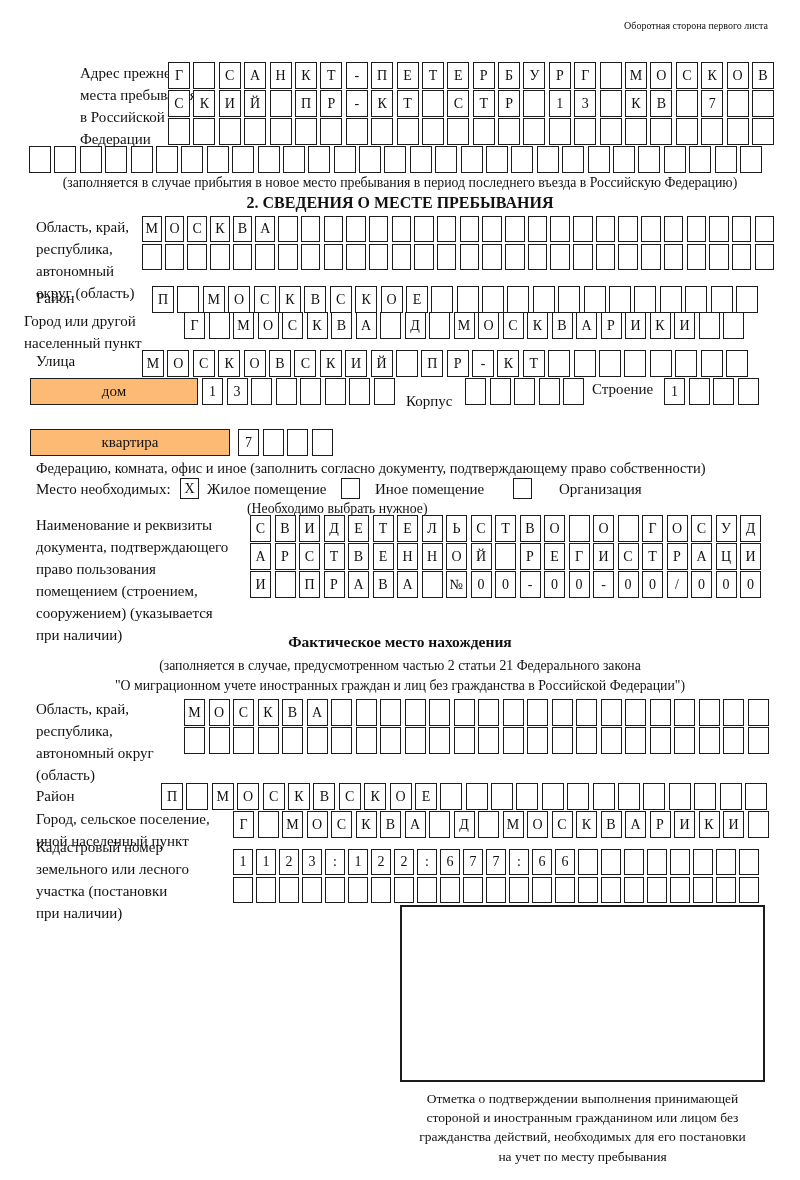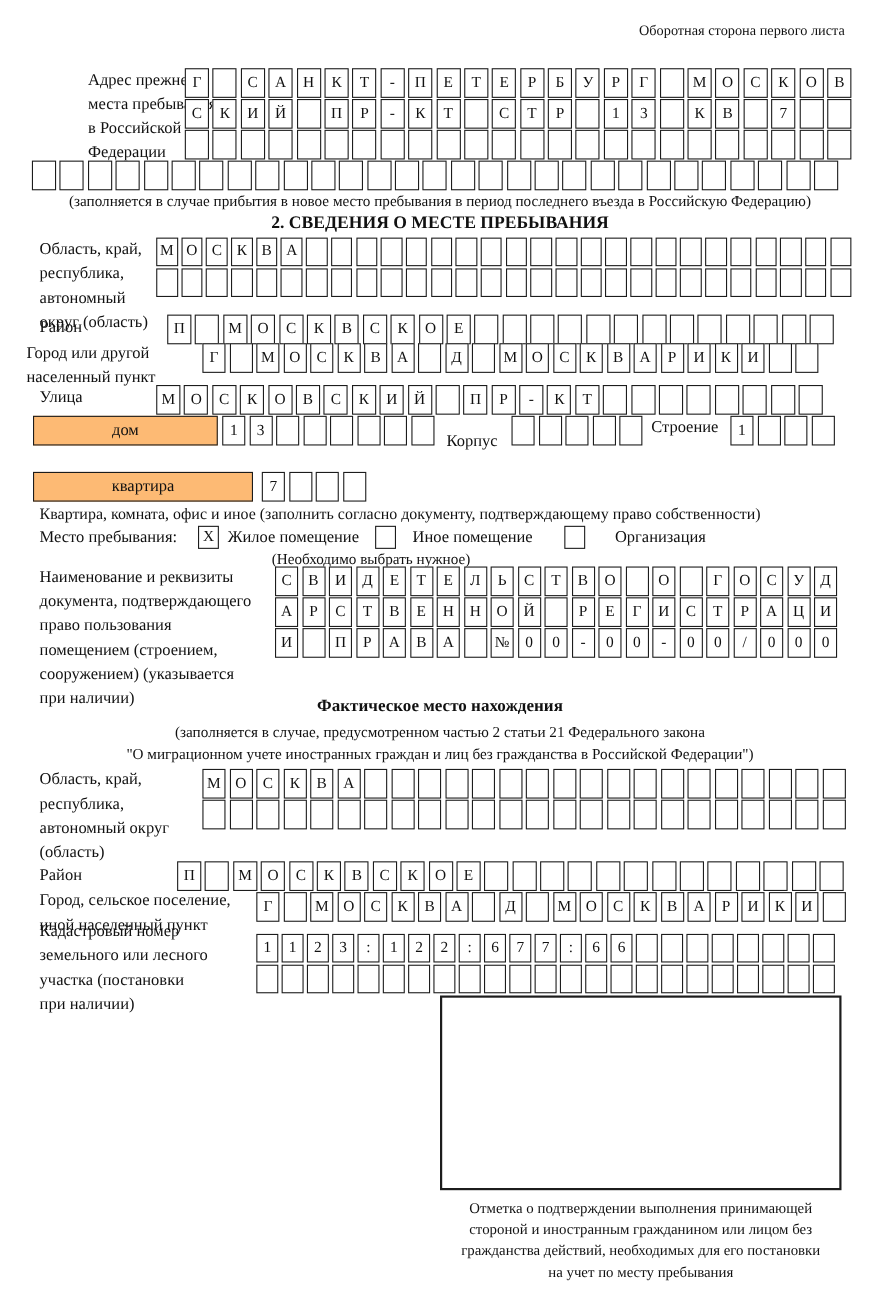--- a/index.html
+++ b/index.html
@@ -1,18 +1,18 @@
 <!DOCTYPE html>
 <html><head>
 <meta charset="utf-8">
 <style>
   html,body{margin:0;padding:0;background:#fff;}
   .page{position:relative;width:800px;height:1180px;background:#fff;color:#111;
         font-family:"Liberation Serif", "DejaVu Serif", serif;overflow:hidden;}
-  .hdr{position:absolute;right:32px;top:20px;font-size:13px;}
+  .hdr{position:absolute;right:32px;top:20px;font-size:10px;}
   .lbl{position:absolute;font-size:15px;line-height:22px;white-space:pre-line;}
   .note{position:absolute;font-size:13.8px;}
   .note-lg{position:absolute;font-size:14.5px;}
   .center{left:0;width:800px;text-align:center;}
   .title{position:absolute;font-weight:bold;font-size:16px;}
   .subtitle{position:absolute;font-weight:bold;font-size:15.5px;}
   .cellrow{position:absolute;display:flex;}
   .cell{box-sizing:border-box;border:1.6px solid #1c1c1c;background:#fff;
         display:flex;align-items:center;justify-content:center;
         font-size:14px;line-height:1;}
@@ -328,23 +328,23 @@
       <span class="cell"></span>
     </div>
 
   <div class="widebox" style="left:30px;top:429px;width:200px;">квартира</div>
   <div class="cellrow size-b" style="left:238px;top:429px;">
       <span class="cell">7</span>
       <span class="cell"></span>
       <span class="cell"></span>
       <span class="cell"></span>
     </div>
-  <div class="note-lg" style="left:36px;top:460px;">Квартира, комната, офис и иное (заполнить согласно документу, подтверждающему право собственности)</div>
-
-  <div class="inline-lbl" style="left:36px;top:481px;">Место пребывания:</div>
+  <div class="note-lg" style="left:36px;top:460px;">Федерацию, комната, офис и иное (заполнить согласно документу, подтверждающему право собственности)</div>
+
+  <div class="inline-lbl" style="left:36px;top:481px;">Место необходимых:</div>
   <div class="checkbox" style="left:180px;top:478px;">X</div>
   <div class="inline-lbl" style="left:207px;top:481px;">Жилое помещение</div>
   <div class="checkbox" style="left:341px;top:478px;"></div>
   <div class="inline-lbl" style="left:375px;top:481px;">Иное помещение</div>
   <div class="checkbox" style="left:513px;top:478px;"></div>
   <div class="inline-lbl" style="left:559px;top:481px;">Организация</div>
   <div class="note" style="left:247px;top:501px;">(Необходимо выбрать нужное)</div>
 
   <div class="lbl" style="left:36px;top:514px;">Наименование и реквизиты
 документа, подтверждающего

